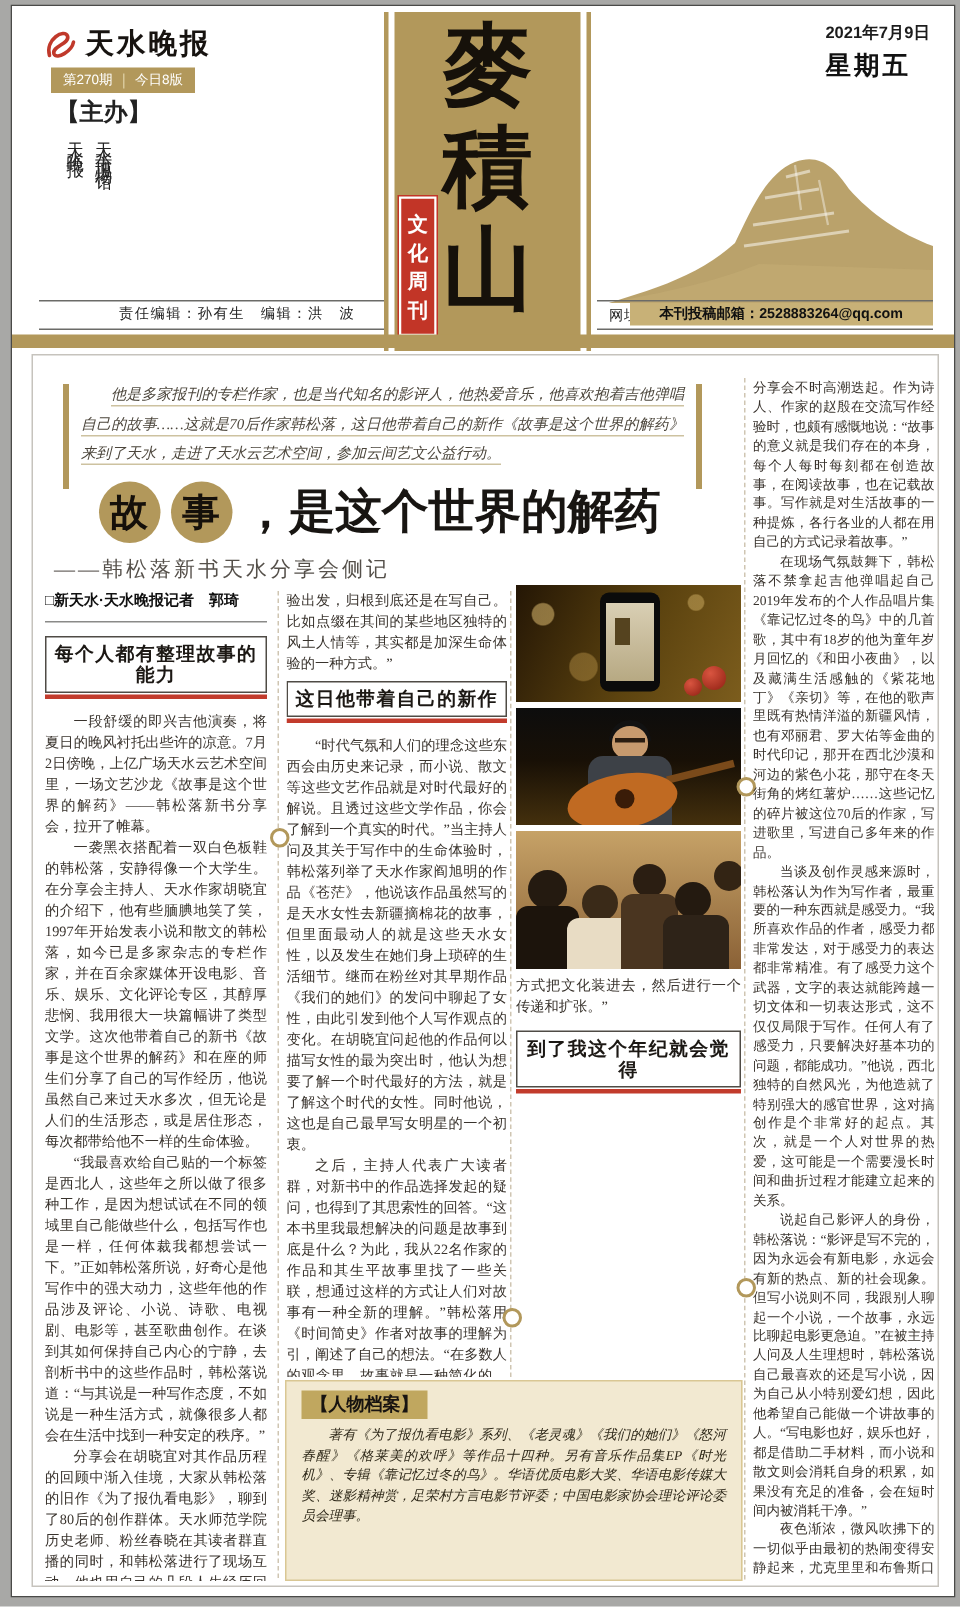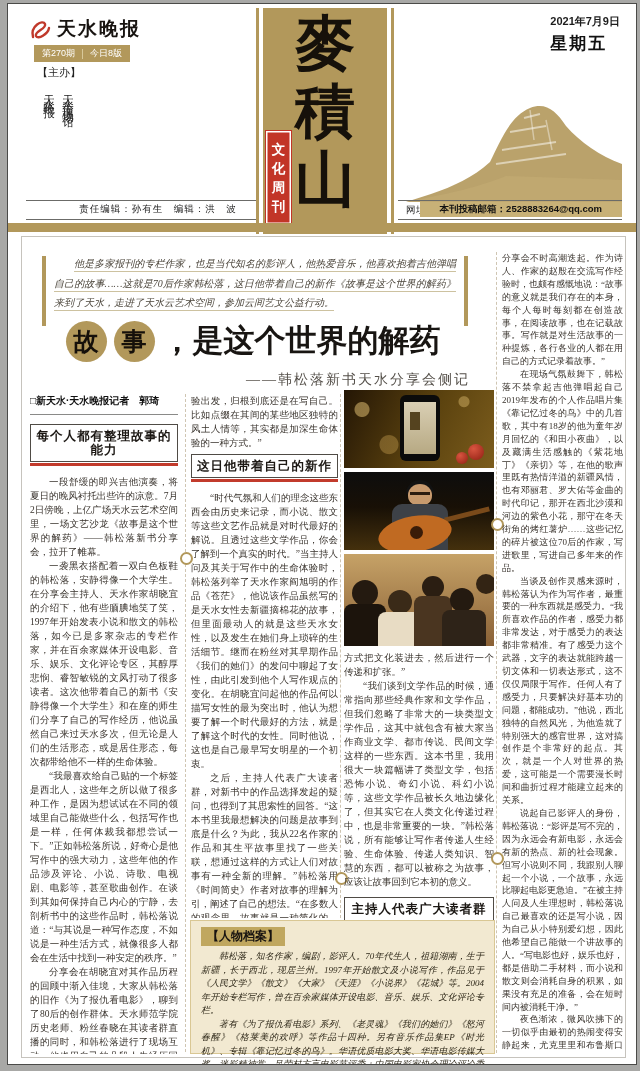--- a/index.html
+++ b/index.html
@@ -7,21 +7,21 @@
        font-family:"Liberation Serif", serif;-webkit-font-smoothing:antialiased;}
   .page{position:absolute;left:7px;top:3px;width:628px;height:1060px;background:#ffffff;
         border:1px solid #4a4a48;overflow:hidden;}
   .abs{position:absolute;}
   
   .logo-row{left:20px;top:12px;display:flex;align-items:center;gap:5px;}
   .paper-name{font-size:19px;font-weight:bold;color:#171310;letter-spacing:2px;font-family:"Liberation Serif",serif;}
   .issue-badge{left:26px;top:41px;background:#b2985b;color:#fff;font-size:9px;
         font-family:"Liberation Sans",sans-serif;padding:2px 8px;display:flex;gap:0;align-items:center;}
   .issue-badge .div{width:1px;height:10px;background:#d8c89a;margin:0 7px;}
-  .organizer-label{left:29px;top:61px;font-size:11px;font-weight:normal;color:#222;}
+  .organizer-label{left:29px;top:61px;font-size:16px;font-weight:bold;color:#222;}
   .orgs{left:31px;top:82px;height:150px;writing-mode:vertical-rl;font-size:11.5px;color:#222;
         letter-spacing:4px;line-height:19px;}
   .orgs span{display:block;}
   .rule{background:#6b6b68;height:1px;}
   .editors-line{left:52px;top:199px;width:196px;font-size:9.5px;color:#222;text-align:center;letter-spacing:1px;}
   
   .masthead{left:248px;top:4px;width:138px;height:226px;}
   .mh-stripe{position:absolute;top:0;bottom:0;width:3px;background:#b2985b;}
   .gold-block{position:absolute;left:7px;right:7px;top:0;bottom:0;background:#b2985b;
         display:flex;flex-direction:column;align-items:center;justify-content:flex-start;padding-top:2px;}
@@ -41,21 +41,21 @@
   
   .frame{left:13px;top:232px;width:603px;height:820px;border:1px solid #c6c3bd;}
   .intro-bar{width:4px;height:70px;background:#b2985b;top:252px;}
   .intro{left:46px;top:250px;width:402px;font-style:italic;font-size:10px;line-height:19.5px;
         color:#4c463c;text-align:justify;text-indent:2em;
         text-decoration:underline;text-decoration-color:#cdc2a0;text-underline-offset:4px;text-decoration-thickness:1px;}
   .headline{left:28px;top:311px;width:434px;height:52px;display:flex;align-items:center;justify-content:center;gap:7px;}
   .hl-circle{width:41px;height:41px;border-radius:50%;background:#b2985b;display:flex;align-items:center;
         justify-content:center;font-size:25px;font-weight:900;color:#15100a;font-family:"Liberation Serif",serif;}
   .hl-rest{font-size:31px;font-weight:900;color:#181512;letter-spacing:0px;font-family:"Liberation Sans",sans-serif;}
-  .subtitle{left:28px;top:367px;width:434px;text-align:right;font-size:14px;color:#55504a;letter-spacing:2px;}
+  .subtitle{left:28px;top:367px;width:434px;text-align:left;font-size:14px;color:#55504a;letter-spacing:2px;}
   
   .col{position:absolute;overflow:hidden;font-size:9.5px;line-height:14px;color:#39332d;text-align:justify;}
   .col p{margin:0;text-indent:2em;}
   .col p.cont{text-indent:0;}
   .byline{font-size:10px;font-weight:bold;color:#111;font-family:"Liberation Sans",sans-serif;
         padding-bottom:6px;border-bottom:1px solid #8a8a88;margin-bottom:9px;text-indent:0;}
   .sechead{margin:4px 0 9px 0;}
   .sechead .box{border:1px solid #4f4b45;padding:4px 2px;text-align:center;font-size:12.5px;font-weight:bold;
         color:#1c1814;letter-spacing:1px;font-family:"Liberation Sans",sans-serif;}
   .sechead .red{height:2.5px;background:#c23b2c;margin-top:1px;}
@@ -163,21 +163,21 @@
   </div>
   <div class="abs subtitle">——韩松落新书天水分享会侧记</div>
 
   <div class="col" style="left:22px;top:390px;width:148px;height:660px;">
     <div class="byline">□新天水·天水晚报记者　郭琦</div>
     <div class="sechead">
       <div class="box">每个人都有整理故事的能力</div>
       <div class="red"></div>
     </div>
     <p>一段舒缓的即兴吉他演奏，将夏日的晚风衬托出些许的凉意。7月2日傍晚，上亿广场天水云艺术空间里，一场文艺沙龙《故事是这个世界的解药》——韩松落新书分享会，拉开了帷幕。</p>
-    <p>一袭黑衣搭配着一双白色板鞋的韩松落，安静得像一个大学生。在分享会主持人、天水作家胡晓宜的介绍下，他有些腼腆地笑了笑，1997年开始发表小说和散文的韩松落，如今已是多家杂志的专栏作家，并在百余家媒体开设电影、音乐、娱乐、文化评论专区，其醇厚悲悯、睿智敏锐的文风打动了很多读者。这次他带着自己的新书《安静得像一个大学生》和在座的师生们分享了自己的写作经历，他说虽然自己来过天水多次，但无论是人们的生活形态，或是居住形态，每次都带给他不一样的生命体验。</p>
+    <p>一袭黑衣搭配着一双白色板鞋的韩松落，安静得像一个大学生。在分享会主持人、天水作家胡晓宜的介绍下，他有些腼腆地笑了笑，1997年开始发表小说和散文的韩松落，如今已是多家杂志的专栏作家，并在百余家媒体开设电影、音乐、娱乐、文化评论专区，其醇厚悲悯、我用很大一块篇幅讲了类型文学。这次他带着自己的新书《故事是这个世界的解药》和在座的师生们分享了自己的写作经历，他说虽然自己来过天水多次，但无论是人们的生活形态，或是居住形态，每次都带给他不一样的生命体验。</p>
     <p>“我最喜欢给自己贴的一个标签是西北人，这些年之所以做了很多种工作，是因为想试试在不同的领域里自己能做些什么，包括写作也是一样，任何体裁我都想尝试一下。”正如韩松落所说，好奇心是他写作中的强大动力，这些年他的作品涉及评论、小说、诗歌、电视剧、电影等，甚至歌曲创作。在谈到其如何保持自己内心的宁静，去剖析书中的这些作品时，韩松落说道：“与其说是一种写作态度，不如说是一种生活方式，就像很多人都会在生活中找到一种安定的秩序。”</p>
     <p>分享会在胡晓宜对其作品历程的回顾中渐入佳境，大家从韩松落的旧作《为了报仇看电影》，聊到了80后的创作群体。天水师范学院历史老师、粉丝春晓在其读者群直播的同时，和韩松落进行了现场互动，他也用自己的几段人生经历回答了主持人和粉丝们的问题，并谈了自己对写作的观点。“其实写作有时候就是在不断探索人生的意义，而写作采风还是应该从自己的生活体验和生命经</p>
   </div>
   <div class="sep" style="left:177px;top:390px;height:658px;"></div>
   <div class="donut" style="left:172px;top:548px;"></div>
 
   <div class="col" style="left:183px;top:390px;width:147px;height:524px;">
     <p class="cont">验出发，归根到底还是在写自己。比如点缀在其间的某些地区独特的风土人情等，其实都是加深生命体验的一种方式。”</p>
     <div class="sechead">
       <div class="box">这日他带着自己的新作</div>
@@ -211,40 +211,38 @@
       <div class="shoulder" style="left:0px;top:50px;width:42px;height:42px;background:#1c140c;"></div>
       <div class="head" style="left:44px;top:36px;width:24px;height:24px;background:#3a2a18;"></div>
       <div class="shoulder" style="left:34px;top:58px;width:44px;height:34px;background:#e8dcc4;"></div>
       <div class="head" style="left:78px;top:22px;width:22px;height:22px;background:#2b1e12;"></div>
       <div class="shoulder" style="left:70px;top:42px;width:38px;height:50px;background:#4a3520;"></div>
       <div class="head" style="left:106px;top:34px;width:24px;height:24px;background:#241a10;"></div>
       <div class="shoulder" style="left:98px;top:56px;width:44px;height:36px;background:#2e2318;"></div>
       <div class="head" style="left:132px;top:20px;width:20px;height:20px;background:#332414;"></div>
     </div>
     <p class="cont" style="margin-top:5px;">方式把文化装进去，然后进行一个传递和扩张。”</p>
-    <p>“我们谈到文学作品的时候，通常指向那些经典作家和文学作品，但我们忽略了非常大的一块类型文学作品，这其中就包含有被大家当作商业文学、都市传说、民间文学这样的一些东西。这本书里，我用很大一块篇幅讲了类型文学，包括恐怖小说、奇幻小说、科幻小说等，这些文学作品被长久地边缘化了，但其实它在人类文化传递过程中，也是非常重要的一块。”韩松落说，所有能够让写作者传递人生经验、生命体验、传递人类知识、智慧的东西，都可以被称之为故事，应该让故事回到它本初的意义。</p>
     <div class="sechead" style="margin-top:8px;">
-      <div class="box">主持人代表广大读者群</div>
+      <div class="box">到了我这个年纪就会觉得</div>
       <div class="red"></div>
     </div>
   </div>
   <div class="sep" style="left:488px;top:248px;height:801px;"></div>
   <div class="donut" style="left:483px;top:514px;"></div>
   <div class="donut" style="left:483px;top:848px;"></div>
 
   <div class="col col4" style="left:494px;top:248px;width:121px;height:801px;">
     <p class="cont">分享会不时高潮迭起。作为诗人、作家的赵殷在交流写作经验时，也颇有感慨地说：“故事的意义就是我们存在的本身，每个人每时每刻都在创造故事，在阅读故事，也在记载故事。写作就是对生活故事的一种提炼，各行各业的人都在用自己的方式记录着故事。”</p>
     <p>在现场气氛鼓舞下，韩松落不禁拿起吉他弹唱起自己2019年发布的个人作品唱片集《靠记忆过冬的鸟》中的几首歌，其中有18岁的他为童年岁月回忆的《和田小夜曲》，以及藏满生活感触的《紫花地丁》《亲切》等，在他的歌声里既有热情洋溢的新疆风情，也有邓丽君、罗大佑等金曲的时代印记，那开在西北沙漠和河边的紫色小花，那守在冬天街角的烤红薯炉……这些记忆的碎片被这位70后的作家，写进歌里，写进自己多年来的作品。</p>
     <p>当谈及创作灵感来源时，韩松落认为作为写作者，最重要的一种东西就是感受力。“我所喜欢作品的作者，感受力都非常发达，对于感受力的表达都非常精准。有了感受力这个武器，文字的表达就能跨越一切文体和一切表达形式，这不仅仅局限于写作。任何人有了感受力，只要解决好基本功的问题，都能成功。”他说，西北独特的自然风光，为他造就了特别强大的感官世界，这对搞创作是个非常好的起点。其次，就是一个人对世界的热爱，这可能是一个需要漫长时间和曲折过程才能建立起来的关系。</p>
     <p>说起自己影评人的身份，韩松落说：“影评是写不完的，因为永远会有新电影，永远会有新的热点、新的社会现象。但写小说则不同，我跟别人聊起一个小说，一个故事，永远比聊起电影更急迫。”在被主持人问及人生理想时，韩松落说自己最喜欢的还是写小说，因为自己从小特别爱幻想，因此他希望自己能做一个讲故事的人。“写电影也好，娱乐也好，都是借助二手材料，而小说和散文则会消耗自身的积累，如果没有充足的准备，会在短时间内被消耗干净。”</p>
     <p>夜色渐浓，微风吹拂下的一切似乎由最初的热闹变得安静起来，尤克里里和布鲁斯口琴演奏的卡农，似乎把他拉向了记忆的长河，“到了我这个年纪就会觉得，能拿来作为生命内容补充的东西实在太少了，方式方法也有限了。”对于总是让他最为激动的小说，韩松落说：“讲故事也好，写小说也好，它本质上都是在创造一个世界，每个人都在用自己的方法去创造一个属于自己的世界，而小说就可以最大限度地满足这件事，我觉得没有人能够抵挡这样的诱惑。”</p>
 
   </div>
 
   <div class="abs profile">
     <span class="label">【人物档案】</span>
     <div class="txt">
-      <p>韩松落，知名作家，编剧，影评人。70年代生人，祖籍湖南，生于新疆，长于西北，现居兰州。1997年开始散文及小说写作，作品见于《人民文学》《散文》《大家》《天涯》《小说界》《花城》等。2004年开始专栏写作，曾在百余家媒体开设电影、音乐、娱乐、文化评论专栏。</p>
       <p>著有《为了报仇看电影》系列、《老灵魂》《我们的她们》《怒河春醒》《格莱美的欢呼》等作品十四种。另有音乐作品集EP《时光机》、专辑《靠记忆过冬的鸟》。华语优质电影大奖、华语电影传媒大奖、迷影精神赏，足荣村方言电影节评委；中国电影家协会理论评论委员会理事。</p>
     </div>
   </div>
 
 </div>
 
 </body></html>

